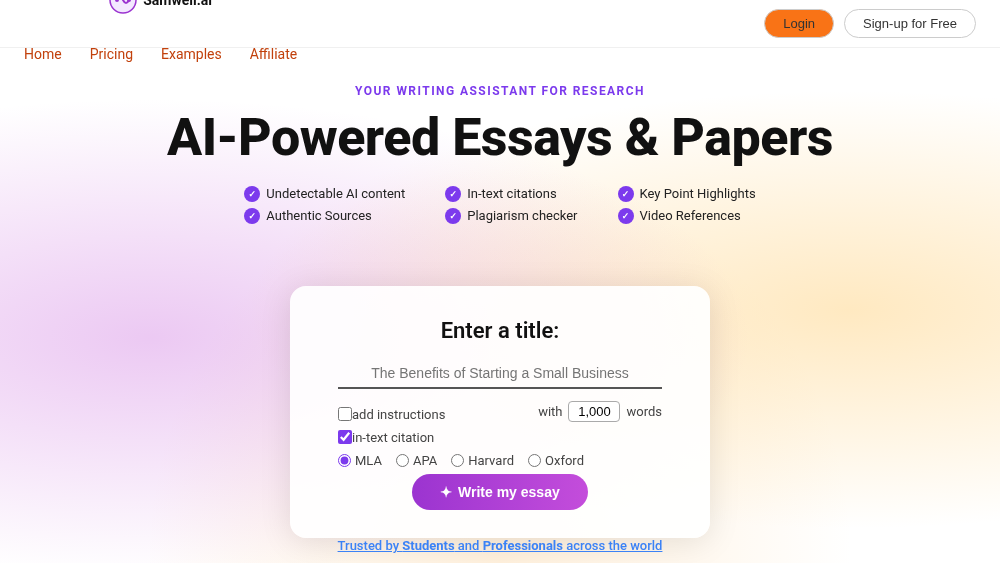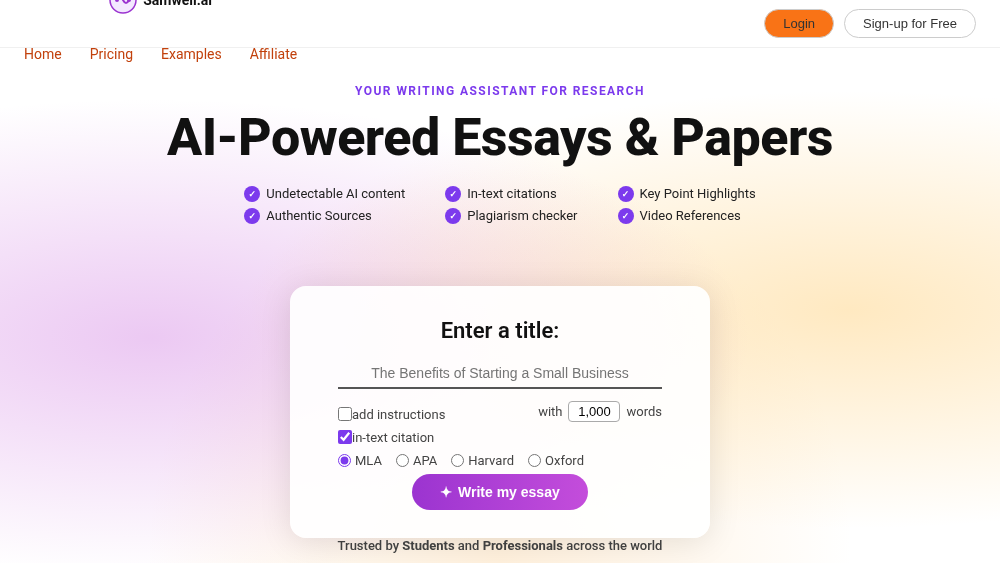--- a/index.html
+++ b/index.html
@@ -284,24 +284,25 @@
       font-size: 14px;
     }
 
     
     .trusted-text {
       position: absolute;
       bottom: 10px;
       left: 50%;
       transform: translateX(-50%);
       font-size: 13px;
-      color: #404040;
+      color: #3b82f6;
       white-space: nowrap;
       font-weight: 500;
       z-index: 5;
+      text-decoration: underline;
     }
 
     .trusted-text strong {
       font-weight: 700;
     }
   </style>
 </head>
 <body>
 
 <div class="bg-gradient"></div>

